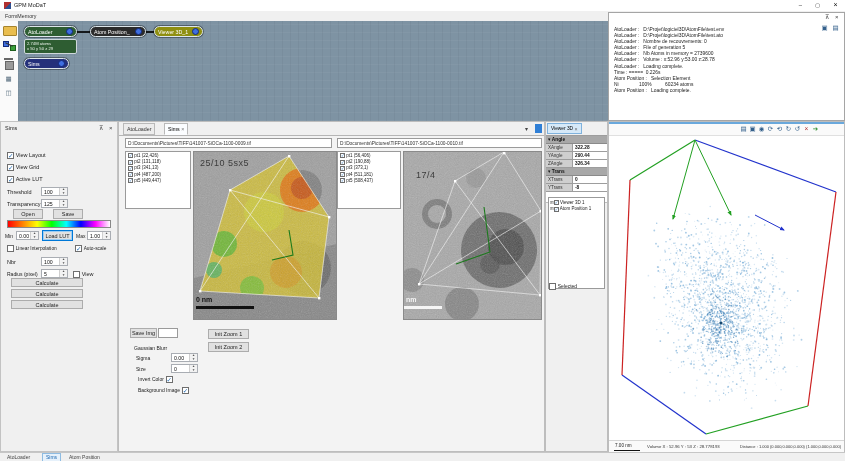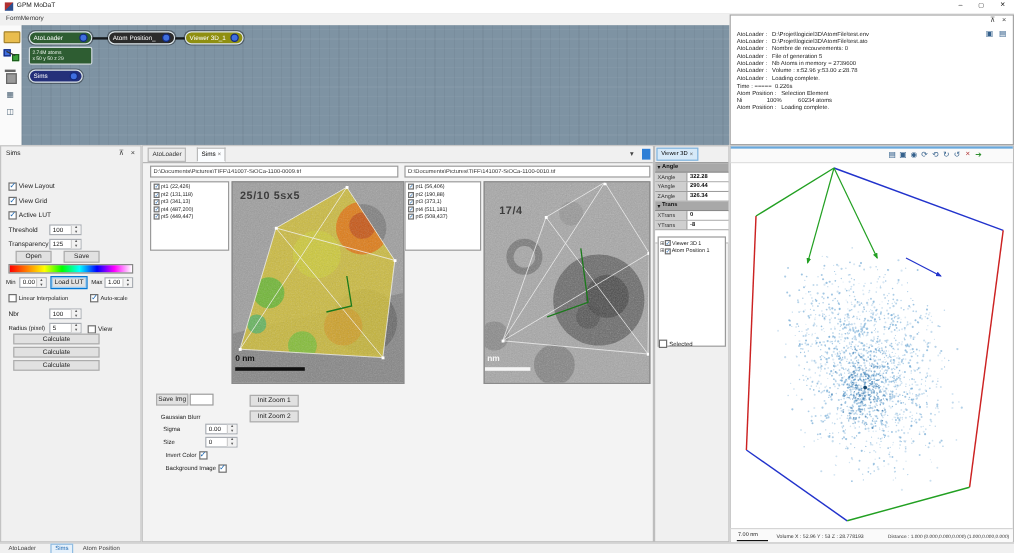--- a/index.html
+++ b/index.html
@@ -26,21 +26,21 @@
        background:#ececec;color:#333;white-space:nowrap}
   .tab.active{background:#fbfdff;border-bottom-color:#fbfdff;color:#000}
   .pgrow{display:flex;height:8px;border-bottom:1px solid #9d9d9d;box-sizing:border-box}
   .pgrow .k{width:27px;background:#cfcfcf;font-size:4.6px;padding:1px 0 0 2px;color:#333;border-right:1px solid #9d9d9d;box-sizing:border-box}
   .pgrow .val{flex:1;background:#fff;font-size:4.8px;font-weight:bold;padding:1px 0 0 2px}
   .pghdr{display:flex;height:8px;background:#a8a8a8;border-bottom:1px solid #8a8a8a;font-size:4.8px;font-weight:bold;
          color:#101010;padding:1px 0 0 2px;box-sizing:border-box}
   .ptrow{font-size:4.5px;white-space:nowrap;line-height:6.2px;color:#222}
   .ptrow .cb{width:5px;height:5px;font-size:4.5px;line-height:4px}
   .logline{font-size:4.9px;line-height:6.1px;white-space:pre;color:#222}
-  .ovl-label{position:absolute;font-size:9px;font-weight:bold;color:#3c3c3c;letter-spacing:.5px}
+  .ovl-label{position:absolute;font-size:9px;font-weight:normal;color:#3c3c3c;letter-spacing:.5px}
   .mini-ico{width:9px;height:9px;display:flex;align-items:center;justify-content:center;font-size:6.5px;color:#35618c}
 </style>
 </head>
 <body>
 
 <div class="abs" style="left:0;top:0;width:845px;height:11px;background:#ffffff;border-bottom:1px solid #d9d9d9">
   <div class="abs" style="left:4px;top:2px;width:7px;height:7px;background:linear-gradient(135deg,#b03030 50%,#2e4f8f 50%)"></div>
   <div class="abs lbl" style="left:14px;top:2px;font-size:5.5px;color:#222">GPM MoDaT</div>
   <div class="abs" style="left:792px;top:0;width:17px;height:11px;text-align:center;font-size:6px;line-height:10px">–</div>
   <div class="abs" style="left:809px;top:0;width:17px;height:11px;text-align:center;font-size:5px;line-height:11px">▢</div>

